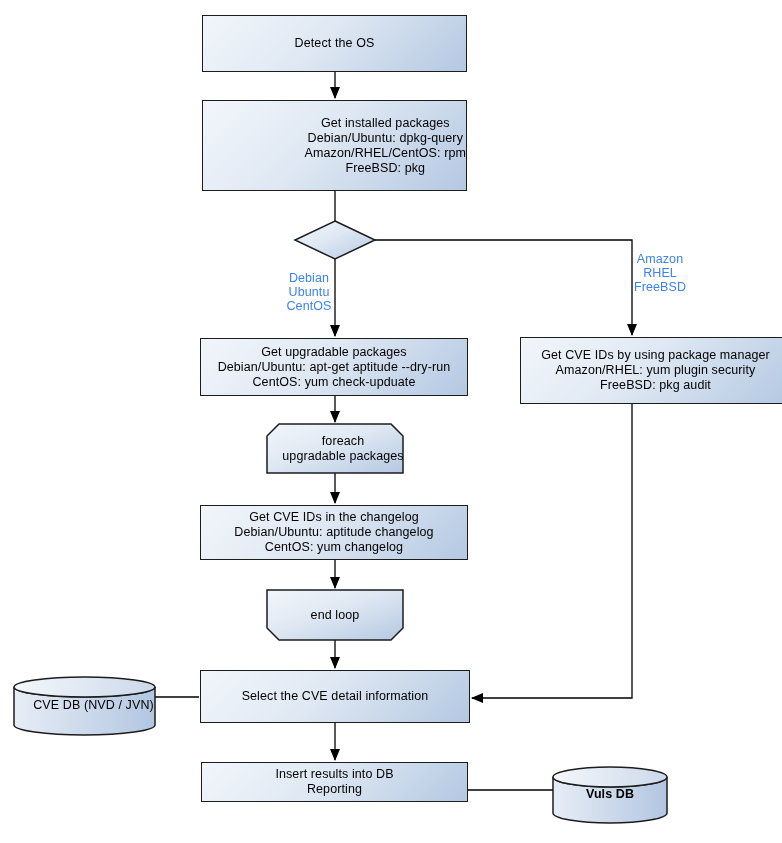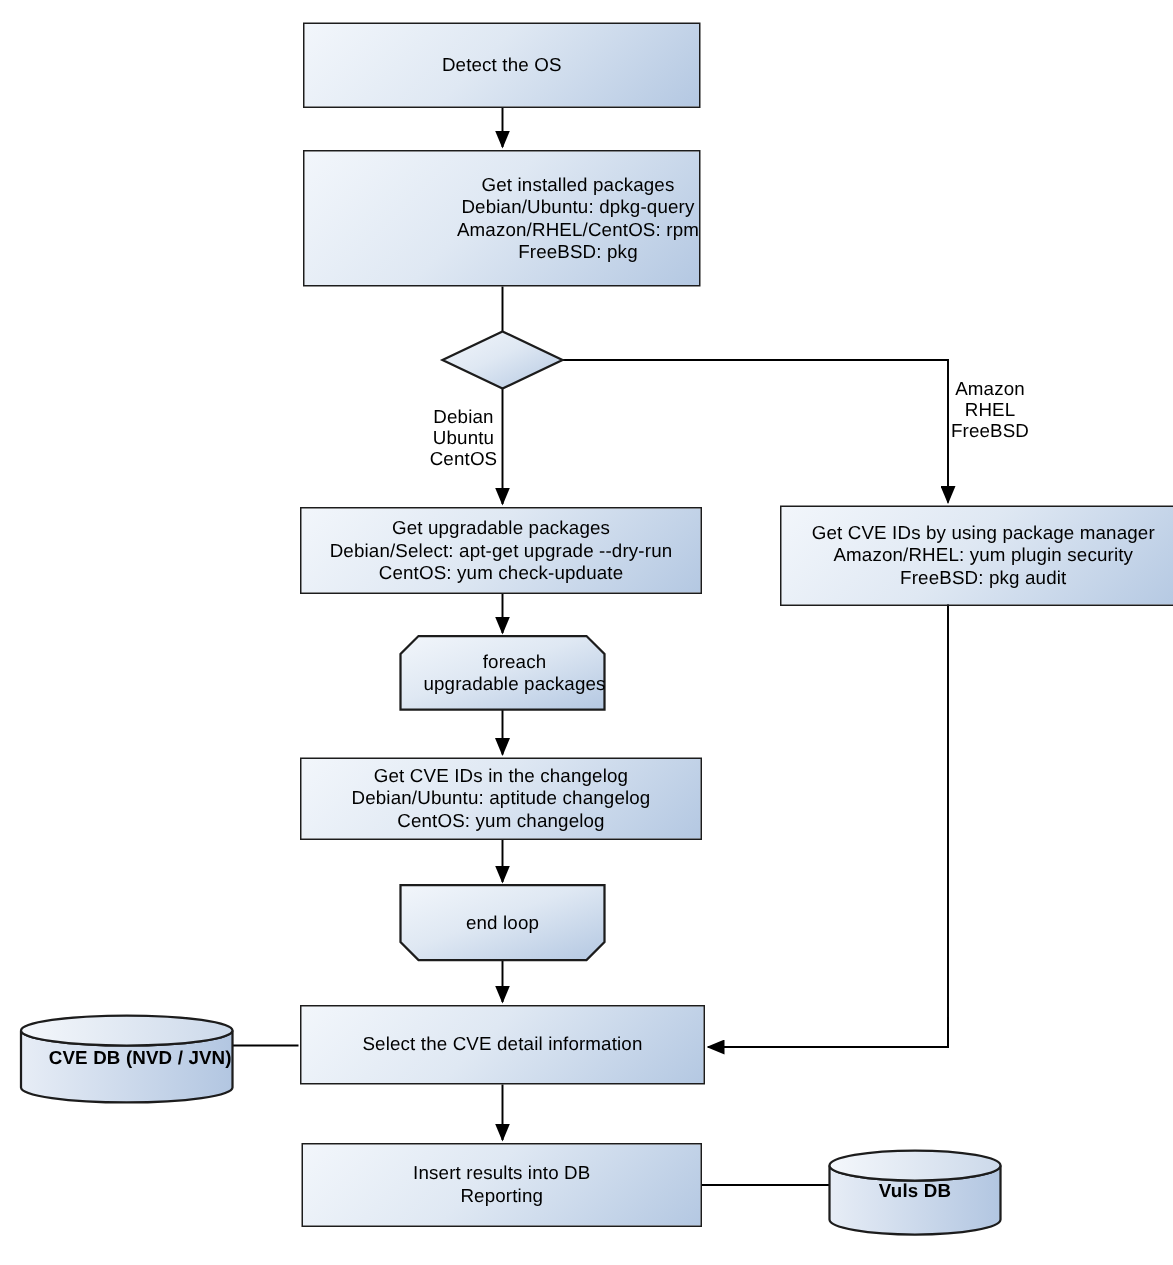--- a/index.html
+++ b/index.html
@@ -36,21 +36,21 @@
   .shape-label {
     position: absolute;
     display: flex;
     align-items: center;
     justify-content: center;
   }
   .edge-label {
     position: absolute;
     font-size: 12.5px;
     line-height: 14px;
-    color: #000000;
+    color: #3b82f6;
     text-align: center;
     white-space: pre-line;
     letter-spacing: 0.1px;
   }
 </style>
 </head>
 <body>
 
 <div class="canvas">
 
@@ -112,55 +112,55 @@
 
   <div class="node" style="left:202px; top:100px; width:265px; height:91px;justify-content:flex-end;">
     <div class="lbl">Get installed packages
 Debian/Ubuntu: dpkg-query
 Amazon/RHEL/CentOS: rpm
 FreeBSD: pkg</div>
   </div>
 
   <div class="node" style="left:200px; top:338px; width:268px; height:58px;">
     <div class="lbl">Get upgradable packages
-Debian/Select: apt-get upgrade --dry-run
+Debian/Ubuntu: apt-get aptitude --dry-run
 CentOS: yum check-upduate</div>
   </div>
 
   <div class="node" style="left:520px; top:337px; width:271px; height:67px;">
     <div class="lbl">Get CVE IDs by using package manager
 Amazon/RHEL: yum plugin security
 FreeBSD: pkg audit</div>
   </div>
 
   <div class="node" style="left:200px; top:670px; width:270px; height:53px;">
     <div class="lbl">Select the CVE detail information</div>
   </div>
 
   <div class="node" style="left:200px; top:505px; width:268px; height:55px;">
     <div class="lbl">Get CVE IDs in the changelog
 Debian/Ubuntu: aptitude changelog
 CentOS: yum changelog</div>
   </div>
 
-  <div class="node" style="left:201px; top:762px; width:267px; height:56px;justify-content:center;">
+  <div class="node" style="left:201px; top:762px; width:267px; height:40px;justify-content:center;">
     <div class="lbl">Insert results into DB
 Reporting</div>
   </div>
 
   <div class="shape-label" style="left:267px; top:424px; width:152px; height:49px;">
     <div class="lbl">foreach
 upgradable packages</div>
   </div>
 
   <div class="shape-label" style="left:267px; top:590px; width:136px; height:50px;">
     <div class="lbl">end loop</div>
   </div>
 
-  <div class="shape-label" style="left:14px; top:692px; width:159px; height:26px;font-weight:bold;">
+  <div class="shape-label" style="left:14px; top:692px; width:159px; height:26px;">
     <div class="lbl">CVE DB (NVD / JVN)</div>
   </div>
 
   <div class="shape-label" style="left:553px; top:781px; width:114px; height:26px;font-weight:bold;">
     <div class="lbl">Vuls DB</div>
   </div>
 
   <div class="edge-label" style="left:259px; top:271px; width:100px;">Debian
 Ubuntu
 CentOS</div>

